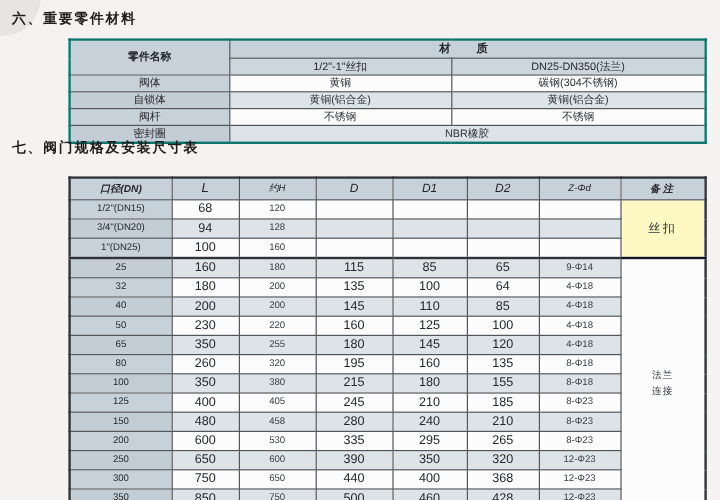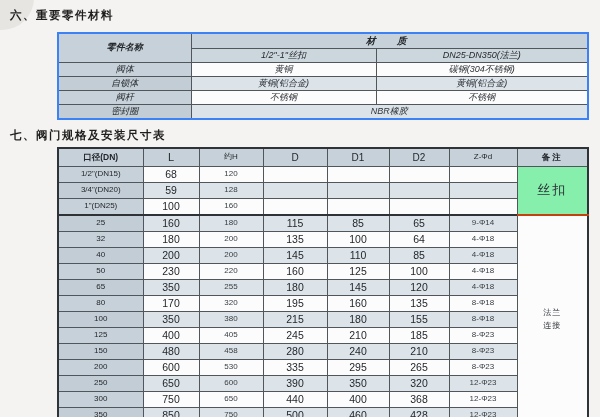--- a/index.html
+++ b/index.html
@@ -11,57 +11,57 @@
   }
   .corner-circle{
     position:absolute;left:-30px;top:-34px;width:64px;height:64px;
     border-radius:50%;background:#e7e5e2;
   }
   .sec-title{
     position:absolute;left:10px;margin:0;
     font-size:11.5px;font-weight:bold;color:#1e1e1e;letter-spacing:1.5px;
   }
   #title-6{top:8px;text-align:center;}
-  #title-7{top:128px;}
+  #title-7{top:116px;}
   table{
     position:absolute;left:57px;border-collapse:collapse;table-layout:fixed;
     background:#fcfcfc;
   }
-  #mat-table{top:32px;width:530px;border:2px solid #3b82f6;font-style:italic;}
+  #mat-table{top:32px;width:530px;border:2px solid #0f766e;}
   #dim-table{top:147px;width:530px;border:2px solid #2f3337;}
   td,th{
     border:1px solid #51565b;
     text-align:center;vertical-align:middle;
     font-size:9px;font-weight:normal;
     padding:0;line-height:1.1;
     overflow:hidden;white-space:nowrap;
   }
   
   #mat-table td{height:13px;}
   #mat-table tr.hdr td{height:14px;}
   .colhead{background:#c7d1d9;font-weight:bold;color:#24282c;}
   .mat-title{letter-spacing:6px;font-size:9.5px;}
   .colhead.sub{background:#ccd6dd;font-weight:normal;}
   .rowhead{background:#c7d1d9;color:#24282c;}
   tr.stripe td{background:#dce4ea;}
   tr.stripe td.rowhead{background:#c3cdd5;}
   
-  #dim-table th{height:17px;background:#c7d1d9;color:#24282c;}
+  #dim-table th{height:17px;background:#c7d1d9;color:#24282c;font-style:italic;}
   #dim-table td{height:15px;}
   th.h-size{font-size:8.5px;font-weight:bold;}
   th.h-L{font-size:11px;}
   th.h-H,th.h-Z{font-size:8px;}
   th.h-D{font-size:10px;}
   th.h-note{font-size:8.5px;font-weight:bold;letter-spacing:2px;}
   td.size-cell{font-size:8px;}
   td.num{font-size:10.5px;color:#24282c;}
   td.small{font-size:8px;color:#3a4045;}
   td.remark{font-size:8px;background:#fcfcfc;white-space:normal;}
   td.remark .vtxt{display:inline-block;width:24px;word-break:break-all;line-height:1.6;letter-spacing:1px;}
-  td.remark-thread{background:#86efac;font-size:13px;letter-spacing:2px;border-bottom:2px solid #c2410c;}
+  td.remark-thread{background:#fef9c3;font-size:10px;letter-spacing:2px;border-bottom:2px solid #0f172a;}
   tr.group-end td{border-bottom:2px solid #2f3337;}
   tr.stripe td.remark{background:#fcfcfc;}
 </style>
 </head>
 <body>
 
 <div class="corner-circle"></div>
 
 <h3 class="sec-title" id="title-6">六、重要零件材料</h3>
 
@@ -133,21 +133,21 @@
         <td class="num">68</td>
         <td class="small">120</td>
         <td class="num"></td>
         <td class="num"></td>
         <td class="num"></td>
         <td class="small"></td>
         <td rowspan="3" class="remark remark-thread">丝扣</td>
       </tr>
       <tr class="stripe">
         <td class="rowhead size-cell">3/4"(DN20)</td>
-        <td class="num">59</td>
+        <td class="num">94</td>
         <td class="small">128</td>
         <td class="num"></td>
         <td class="num"></td>
         <td class="num"></td>
         <td class="small"></td>
       </tr>
       <tr class="group-end">
         <td class="rowhead size-cell">1"(DN25)</td>
         <td class="num">100</td>
         <td class="small">160</td>
@@ -197,21 +197,21 @@
         <td class="rowhead size-cell">65</td>
         <td class="num">350</td>
         <td class="small">255</td>
         <td class="num">180</td>
         <td class="num">145</td>
         <td class="num">120</td>
         <td class="small">4-Φ18</td>
       </tr>
       <tr>
         <td class="rowhead size-cell">80</td>
-        <td class="num">170</td>
+        <td class="num">260</td>
         <td class="small">320</td>
         <td class="num">195</td>
         <td class="num">160</td>
         <td class="num">135</td>
         <td class="small">8-Φ18</td>
       </tr>
       <tr class="stripe">
         <td class="rowhead size-cell">100</td>
         <td class="num">350</td>
         <td class="small">380</td>

